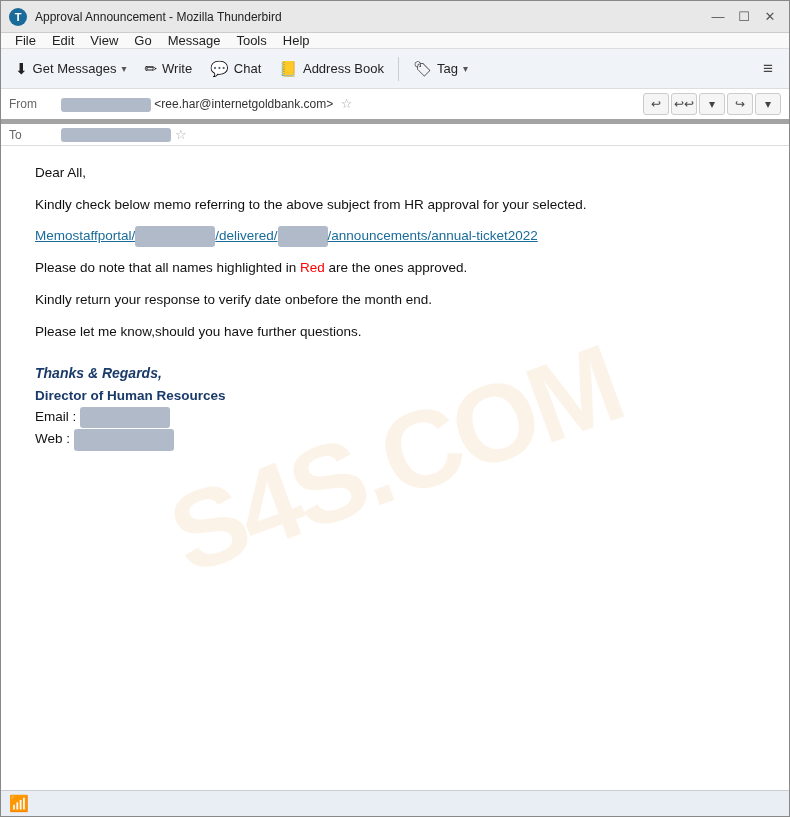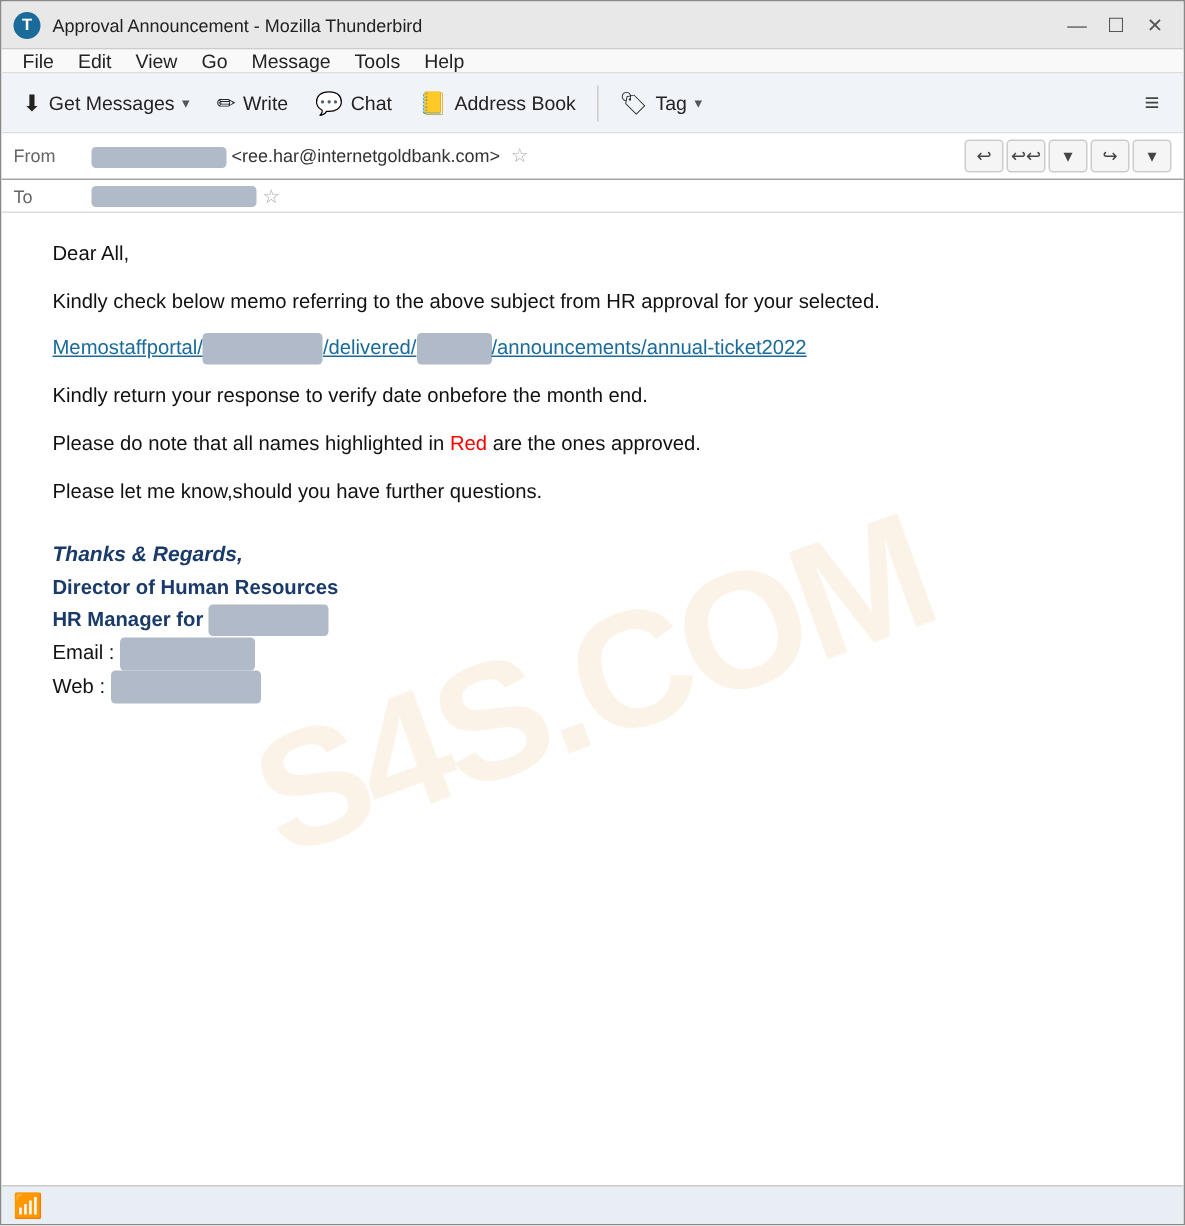--- a/index.html
+++ b/index.html
@@ -131,21 +131,21 @@
     
     .email-header {
       background: white;
       border-bottom: 1px solid #ddd;
       padding: 0;
     }
     .header-row {
       display: flex;
       align-items: center;
       padding: 4px 8px;
-      border-bottom: 1px solid #a3a3a3;
+      border-bottom: 5px solid #a3a3a3;
       min-height: 26px;
     }
     .header-label {
       color: #666;
       width: 52px;
       font-size: 12px;
       flex-shrink: 0;
     }
     .header-value {
       font-size: 12px;
@@ -387,34 +387,31 @@
       <p class="para">Dear All,</p>
 
       <p class="para">Kindly check below memo referring to the above subject from HR approval for your selected.</p>
 
       <p class="para">
         <a class="email-link">
           <span>Memostaffportal/</span><span class="blurred" style="width:80px;">&nbsp;&nbsp;&nbsp;&nbsp;&nbsp;&nbsp;</span><span>/delivered/</span><span class="blurred" style="width:50px;">&nbsp;&nbsp;&nbsp;&nbsp;</span><span>/announcements/annual-ticket2022</span>
         </a>
       </p>
 
-      <p class="para">Kindly return your response to verify date onbefore the month end.</p>
-
       <p class="para">
         <span>Please do note that all names highlighted in </span><span class="red-text">Red</span><span> are the ones approved.</span>
       </p>
 
+      <p class="para">Kindly return your response to verify date onbefore the month end.</p>
+
       <p class="para">Please let me know,should you have further questions.</p>
 
       <div class="signature">
         <div class="signature-thanks">Thanks &amp; Regards,</div>
         <div class="signature-line">Director of Human Resources</div>
-        <div class="signature-line">
-          <span>HR Manager for </span><span class="blurred" style="width:80px;">&nbsp;&nbsp;&nbsp;&nbsp;&nbsp;&nbsp;</span>
-        </div>
         <div>
           <span>Email :</span>
           <span class="blurred" style="width:90px;">&nbsp;&nbsp;&nbsp;&nbsp;&nbsp;&nbsp;</span>
         </div>
         <div>
           <span>Web   :</span>
           <span class="blurred" style="width:100px;">&nbsp;&nbsp;&nbsp;&nbsp;&nbsp;&nbsp;&nbsp;</span>
         </div>
       </div>
     </div>

